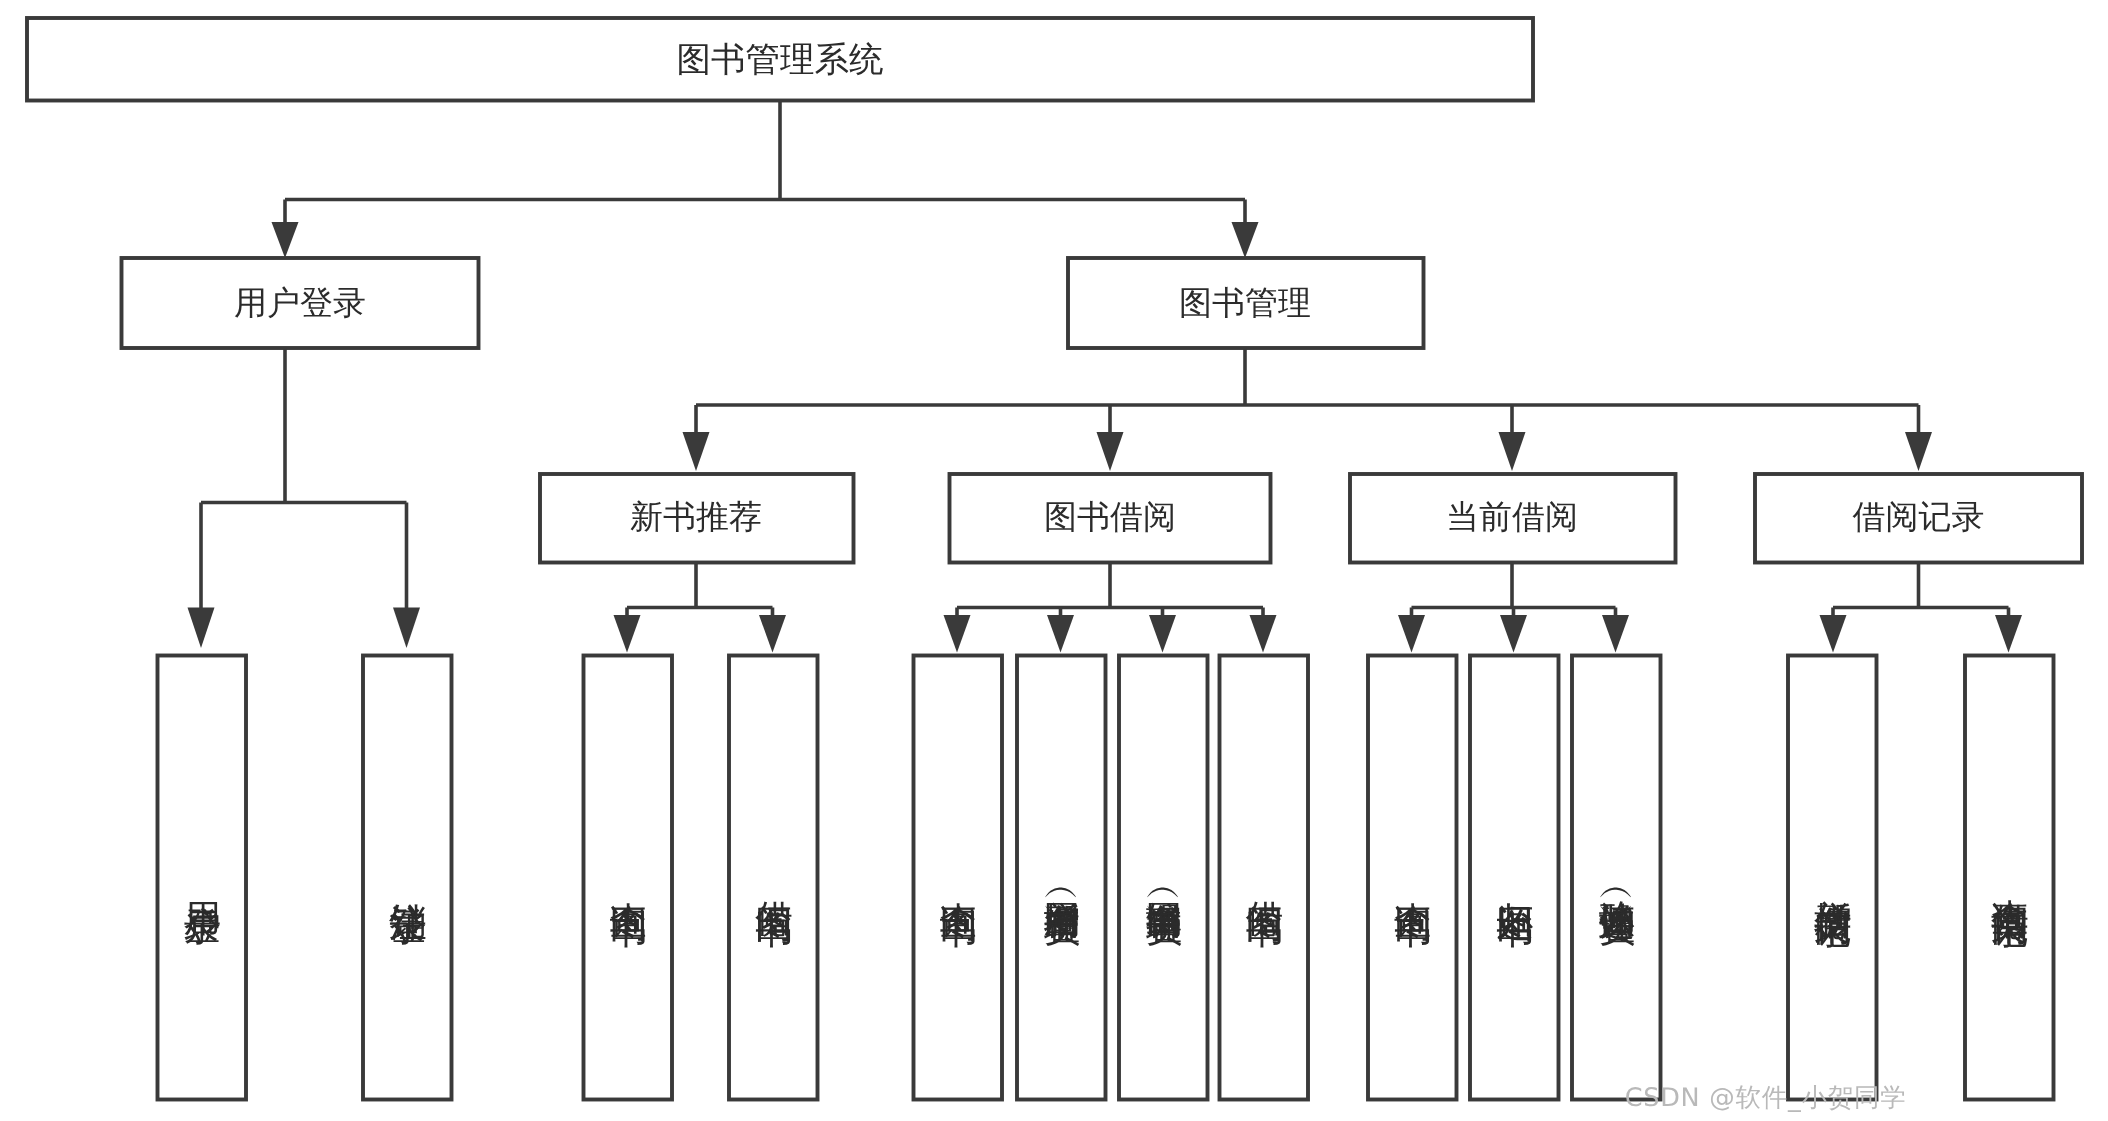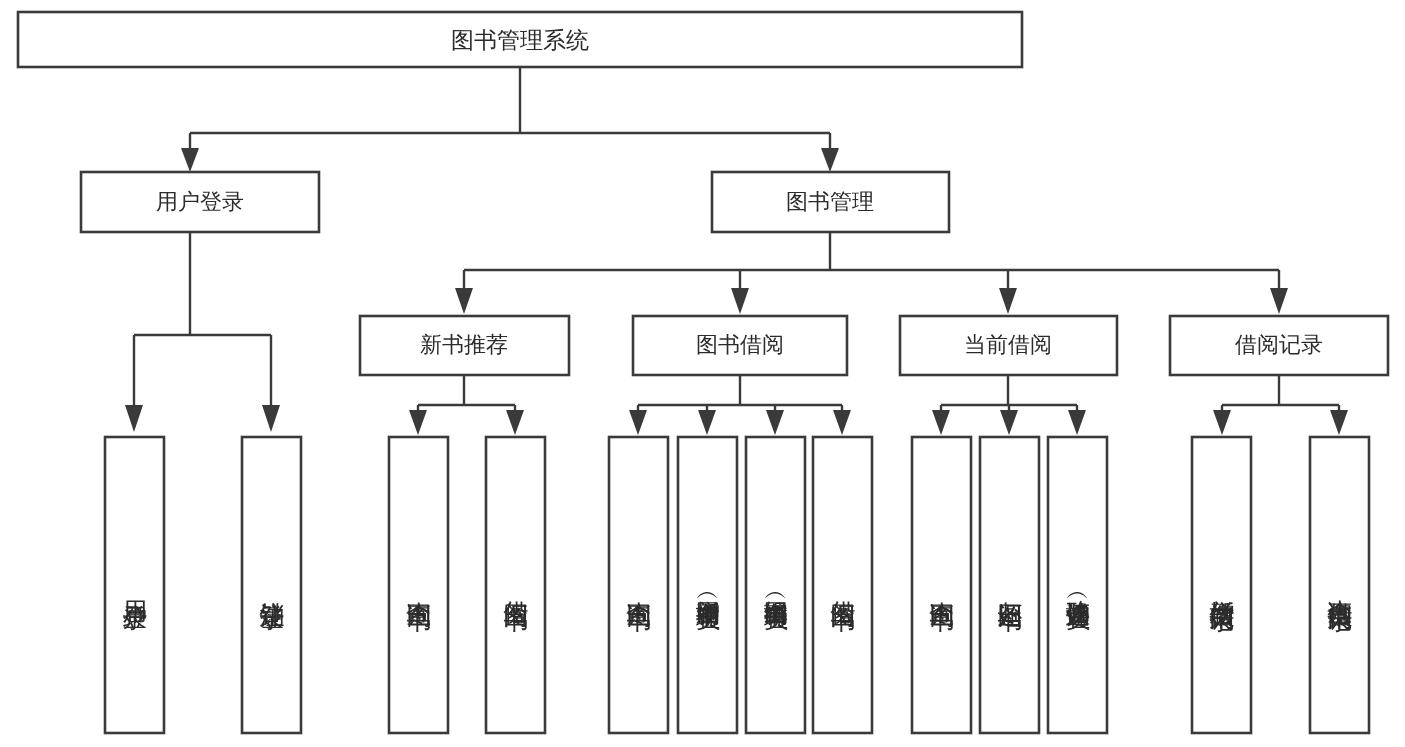--- a/index.html
+++ b/index.html
@@ -184,13 +184,14 @@
   <div class="leaf-label" style="left:746px;top:437px;width:59px;height:296px;font-size:24px;letter-spacing:1px;">编辑图书（管理员）</div>
   <div class="leaf-label" style="left:813px;top:437px;width:59px;height:296px;">借阅图书</div>
 
   <div class="leaf-label" style="left:912px;top:437px;width:59px;height:296px;">查询图书</div>
   <div class="leaf-label" style="left:980px;top:437px;width:59px;height:296px;">归还图书</div>
   <div class="leaf-label" style="left:1048px;top:437px;width:59px;height:296px;font-size:24px;letter-spacing:1px;">确认归还（管理员）</div>
 
   <div class="leaf-label" style="left:1192px;top:437px;width:59px;height:296px;">新增借阅记录</div>
   <div class="leaf-label" style="left:1310px;top:437px;width:59px;height:296px;">查询借阅记录</div>
 
+  <div class="watermark">CSDN @软件_小贺同学</div>
 </div>
 
 </body></html>

